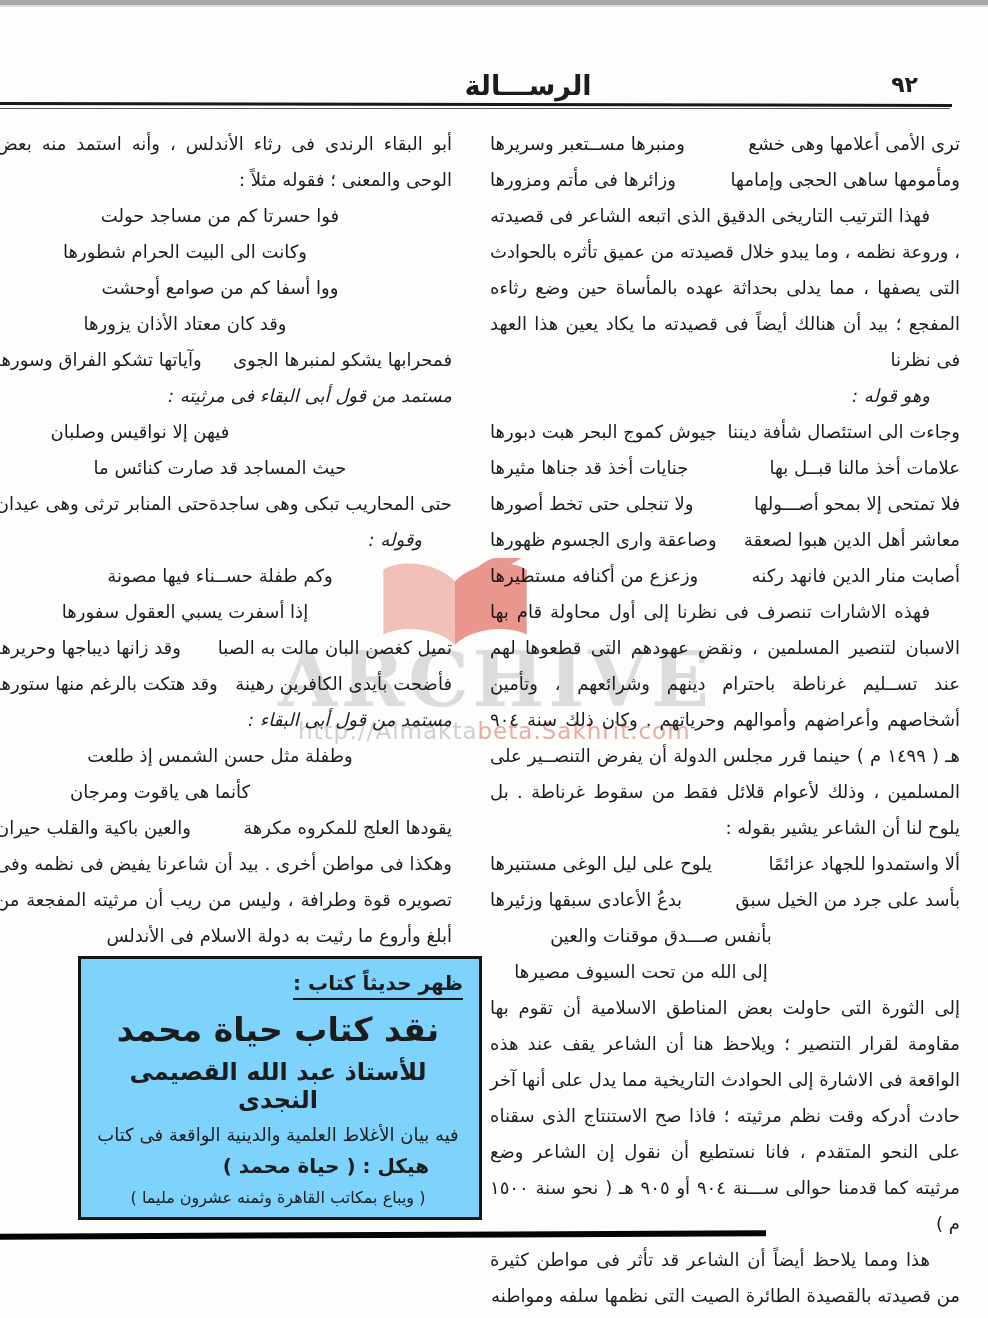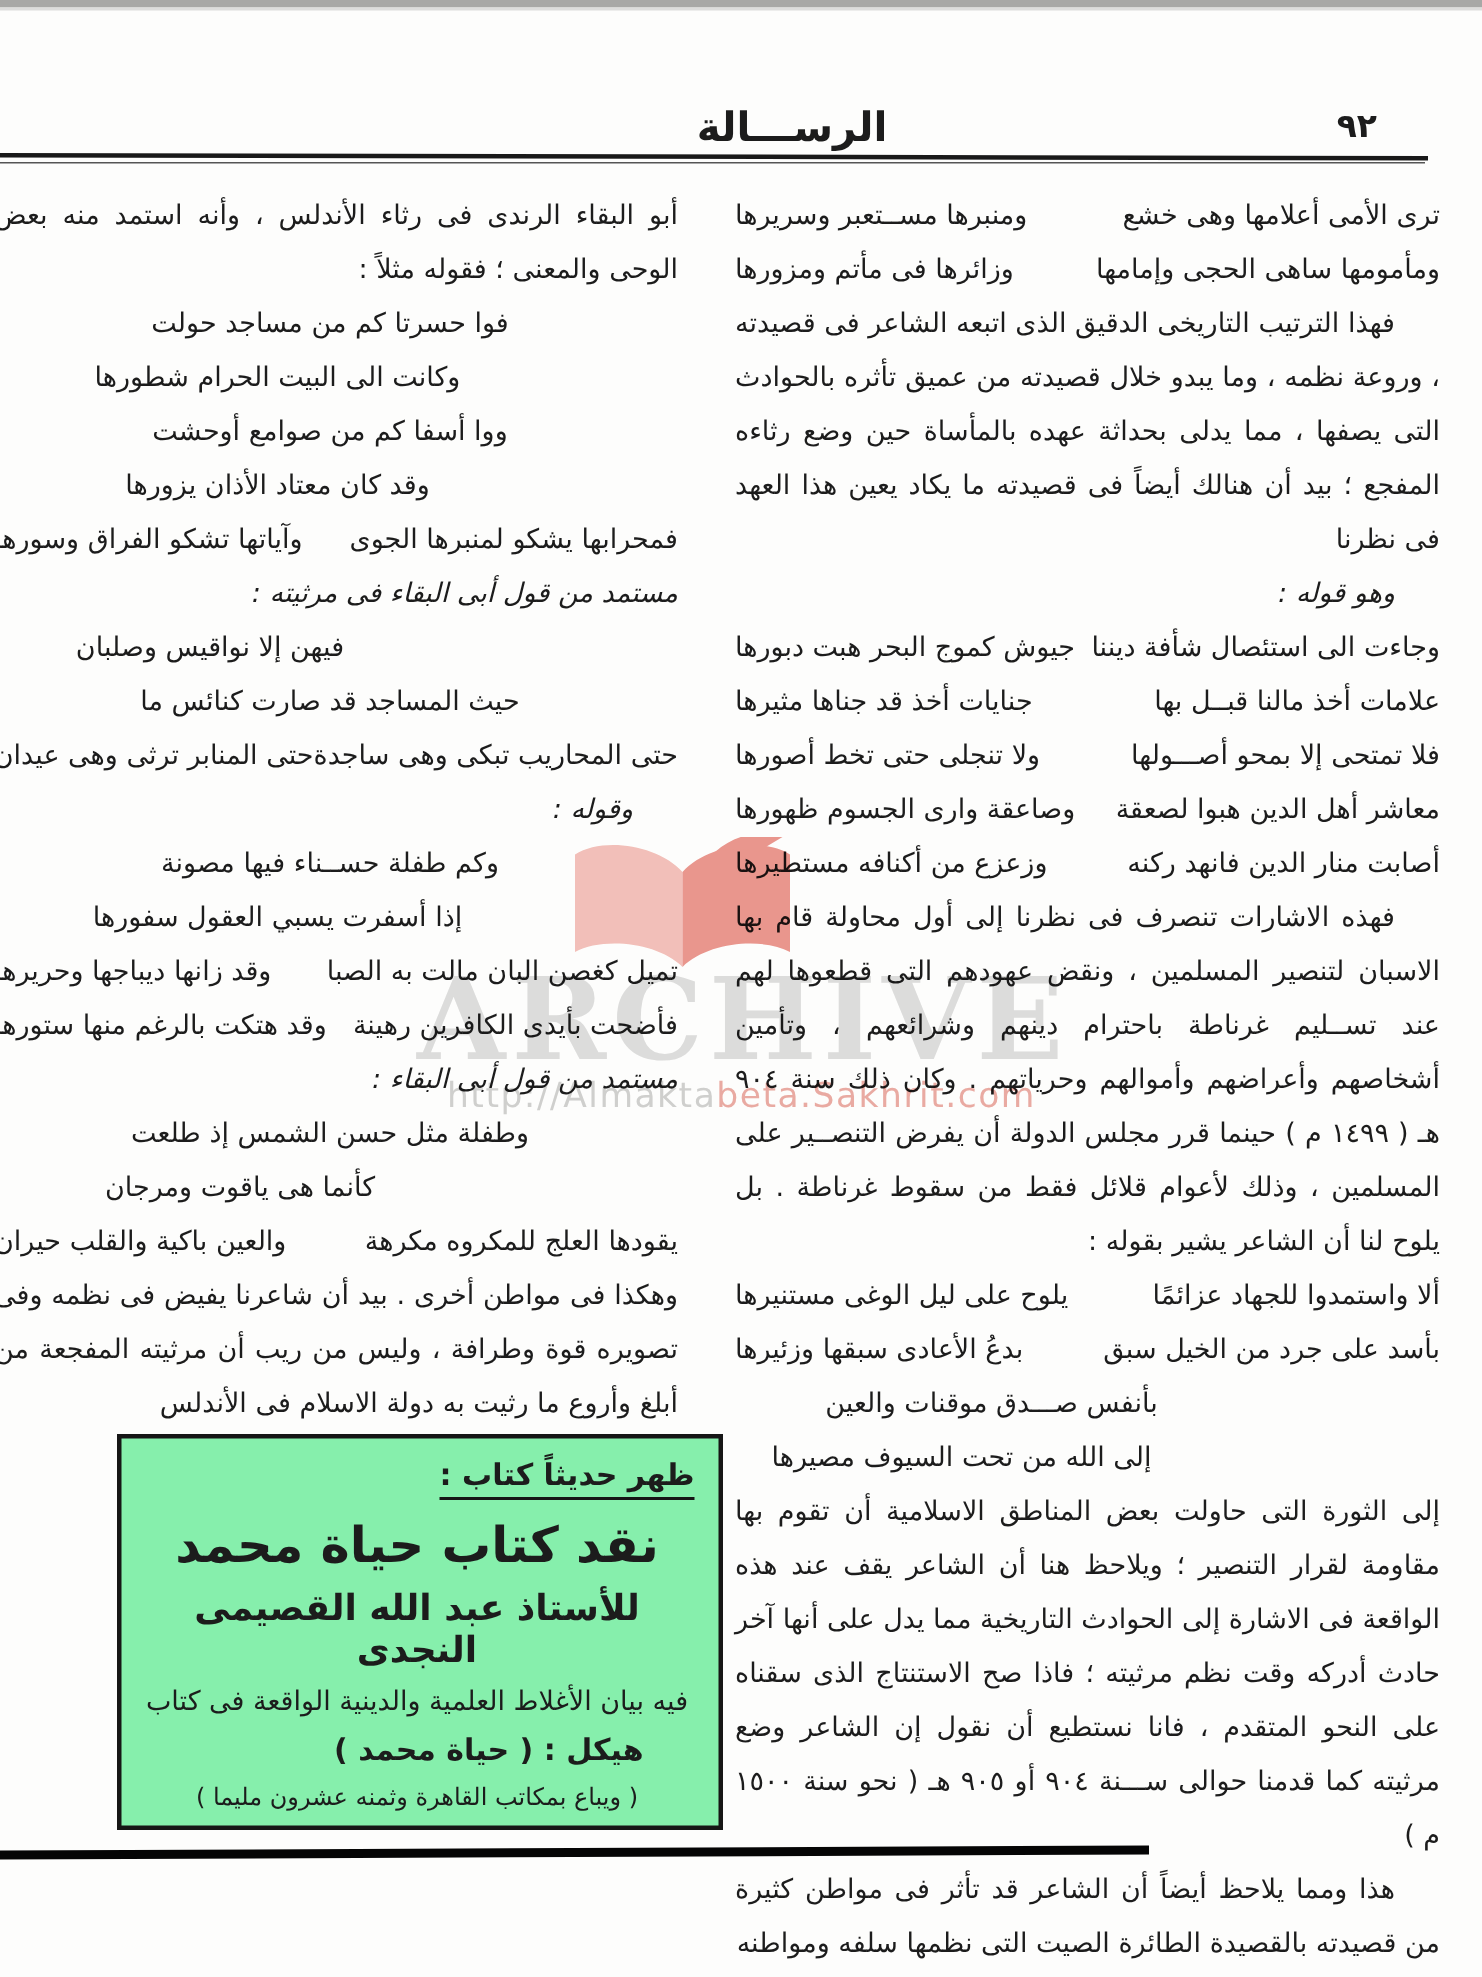--- a/index.html
+++ b/index.html
@@ -43,21 +43,21 @@
   .i1{padding-right:8px;}
   .i2{padding-right:78px;}
   .i3{padding-right:128px;}
   .i4{padding-right:168px;}
   .cue{white-space:nowrap;font-style:italic;}
   .signature{margin-top:6px;padding-right:0;text-align:center;width:270px;font-size:20px;font-weight:bold;transform:skewX(-4deg);}
 
   
   .ad-box{
     position:absolute;right:506px;top:956px;width:404px;height:264px;
-    border:3px solid #161616;background:#86efac;z-index:2;
+    border:3px solid #161616;background:#7dd3fc;z-index:2;
     display:flex;flex-direction:column;justify-content:space-between;
     padding:12px 16px 10px 12px;box-sizing:border-box;text-align:center;
   }
   .ad-announce{text-align:right;font-size:20px;font-weight:bold;}
   .ad-announce span{display:inline-block;border-bottom:2px solid #161616;padding-bottom:3px;}
   .ad-title{font-size:33px;font-weight:bold;}
   .ad-author{font-size:24px;font-weight:bold;}
   .ad-desc{font-size:18px;}
   .ad-ref{text-align:right;padding-right:34px;font-size:20px;font-weight:bold;}
   .ad-price{font-size:16px;}

